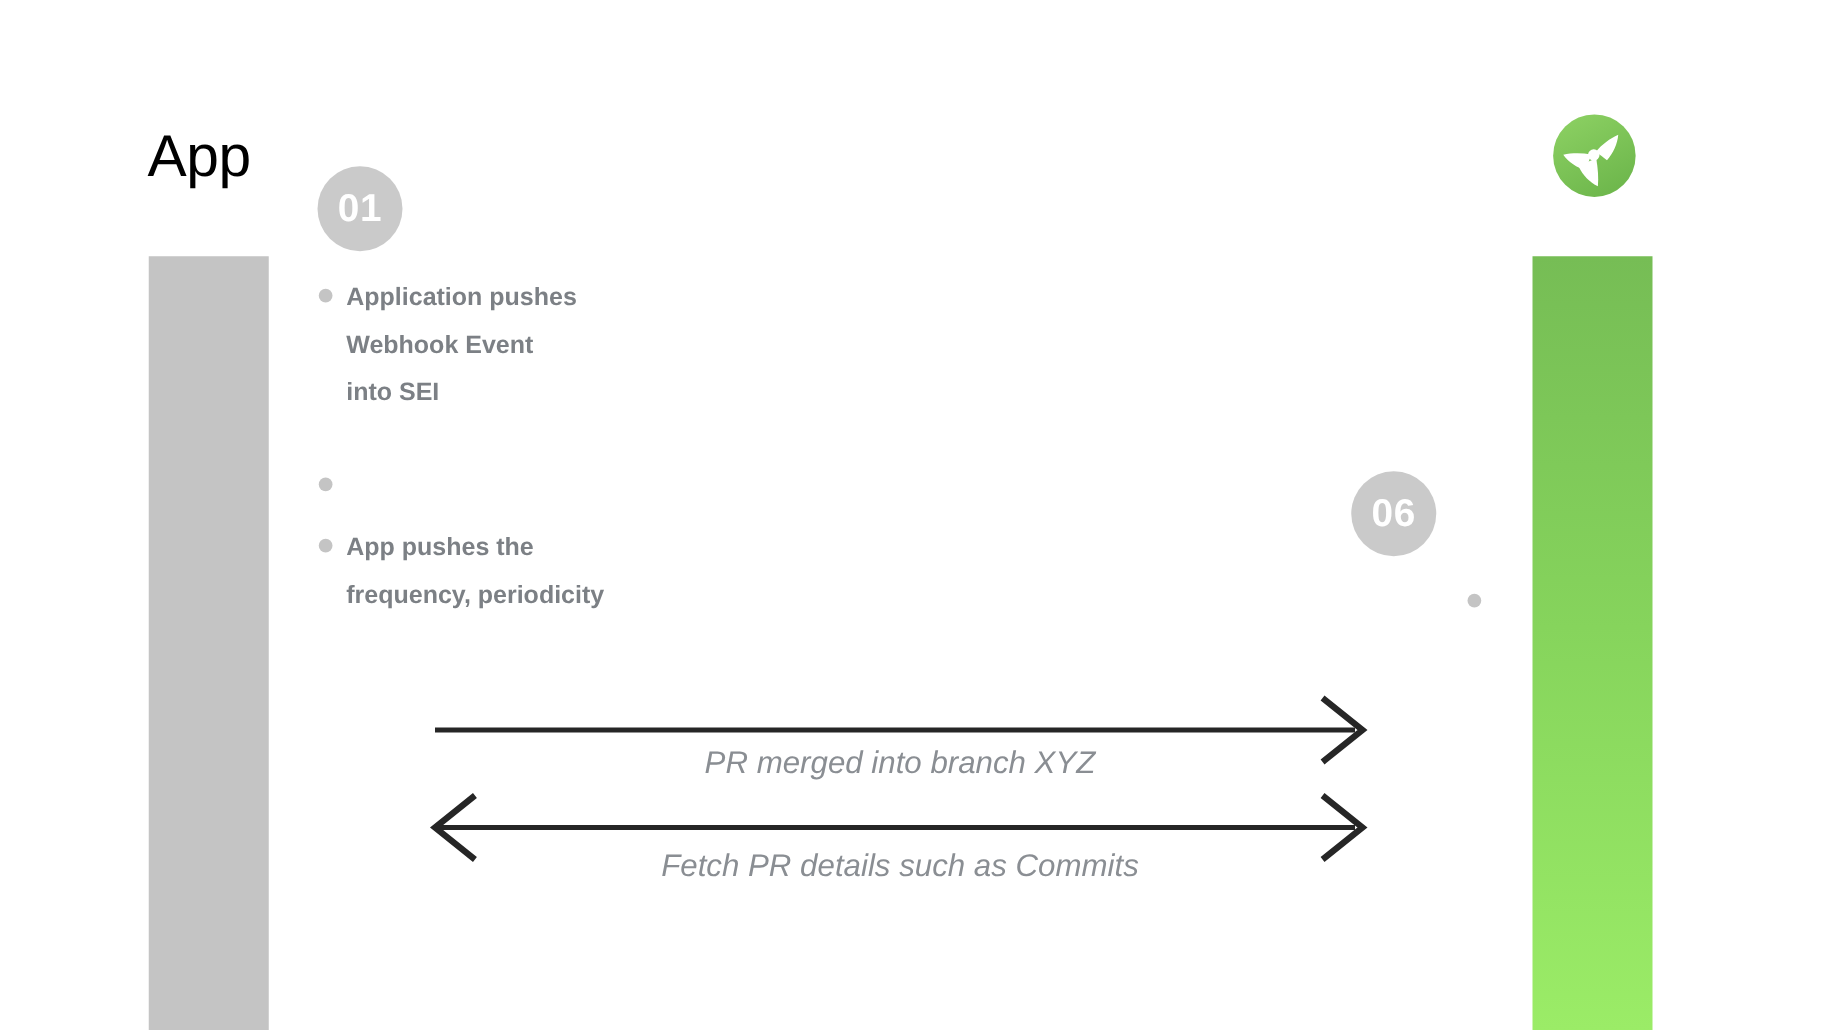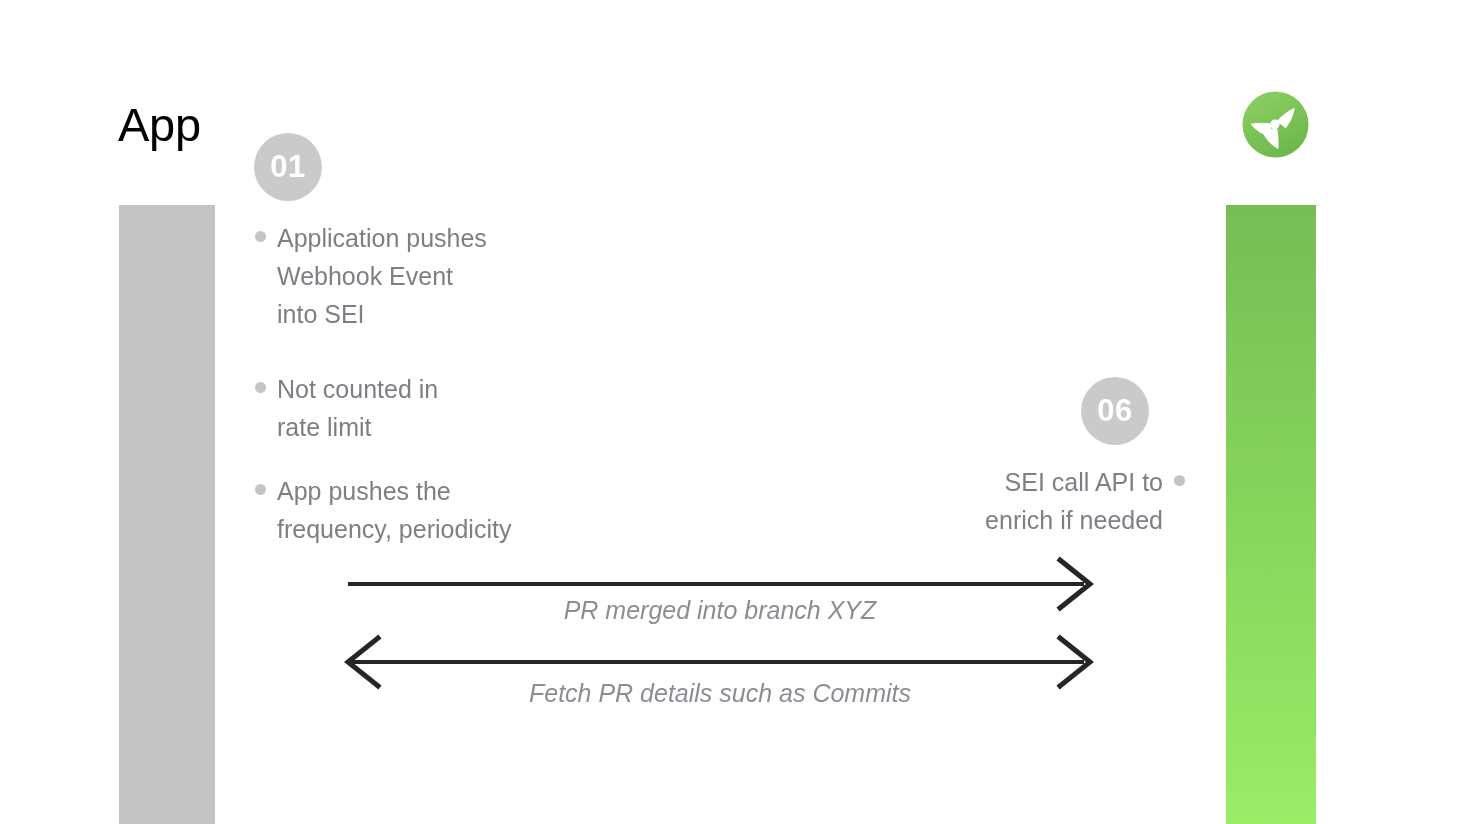--- a/index.html
+++ b/index.html
@@ -6,21 +6,21 @@
     margin: 0;
     padding: 0;
     background: #ffffff;
   }
   body {
     font-family: "Liberation Sans", sans-serif;
     -webkit-font-smoothing: antialiased;
   }
   #slide {
     position: relative;
-    width: 1316px;
+    width: 1460px;
     height: 824px;
     background: #ffffff;
     overflow: hidden;
   }
 
   
   .actor-title {
     position: absolute;
     left: 118px;
     top: 99px;
@@ -99,24 +99,24 @@
     width: 11px;
     height: 11px;
     border-radius: 50%;
     background: #c4c4c4;
     margin-top: 12px;
   }
   .bullet .dot { margin-right: 11px; }
   .bullet.rtl .dot { margin-right: 0; margin-left: 11px; }
 
   .bullet-text {
-    font-size: 25px;
+    font-size: 20px;
     line-height: 38px;
     color: #7c8085;
-    font-weight: 400;
+    font-weight: 700;
     white-space: pre-line;
   }
   .bullet.rtl .bullet-text { text-align: right; }
 
   
   .arrows {
     position: absolute;
     left: 0;
     top: 0;
     width: 1460px;
@@ -170,37 +170,33 @@
       <span class="dot"></span>
       <span class="bullet-text">Application pushes
 Webhook Event
 into SEI</span>
     </div>
   </div>
 
   <div class="bullet-group left" style="top:370px;">
     <div class="bullet">
       <span class="dot"></span>
-      <span class="bullet-text">Not counted in
-rate limit</span>
     </div>
     <div class="bullet">
       <span class="dot"></span>
       <span class="bullet-text">App pushes the
 frequency, periodicity</span>
     </div>
   </div>
 
   <div class="step-badge badge-02">06</div>
 
   <div class="bullet-group right" style="top:463px;">
     <div class="bullet rtl">
       <span class="dot"></span>
-      <span class="bullet-text">SEI call API to
-enrich if needed</span>
     </div>
   </div>
 
   <svg class="arrows" viewBox="0 0 1460 824" width="1460" height="824">
 
     <g>
       <line x1="348" y1="584" x2="1084" y2="584" stroke="#262626" stroke-width="4"></line>
       <polyline points="1060,560 1090,584 1060,608" fill="none" stroke="#262626" stroke-width="5" stroke-linecap="square" stroke-linejoin="miter"></polyline>
     </g>
 

